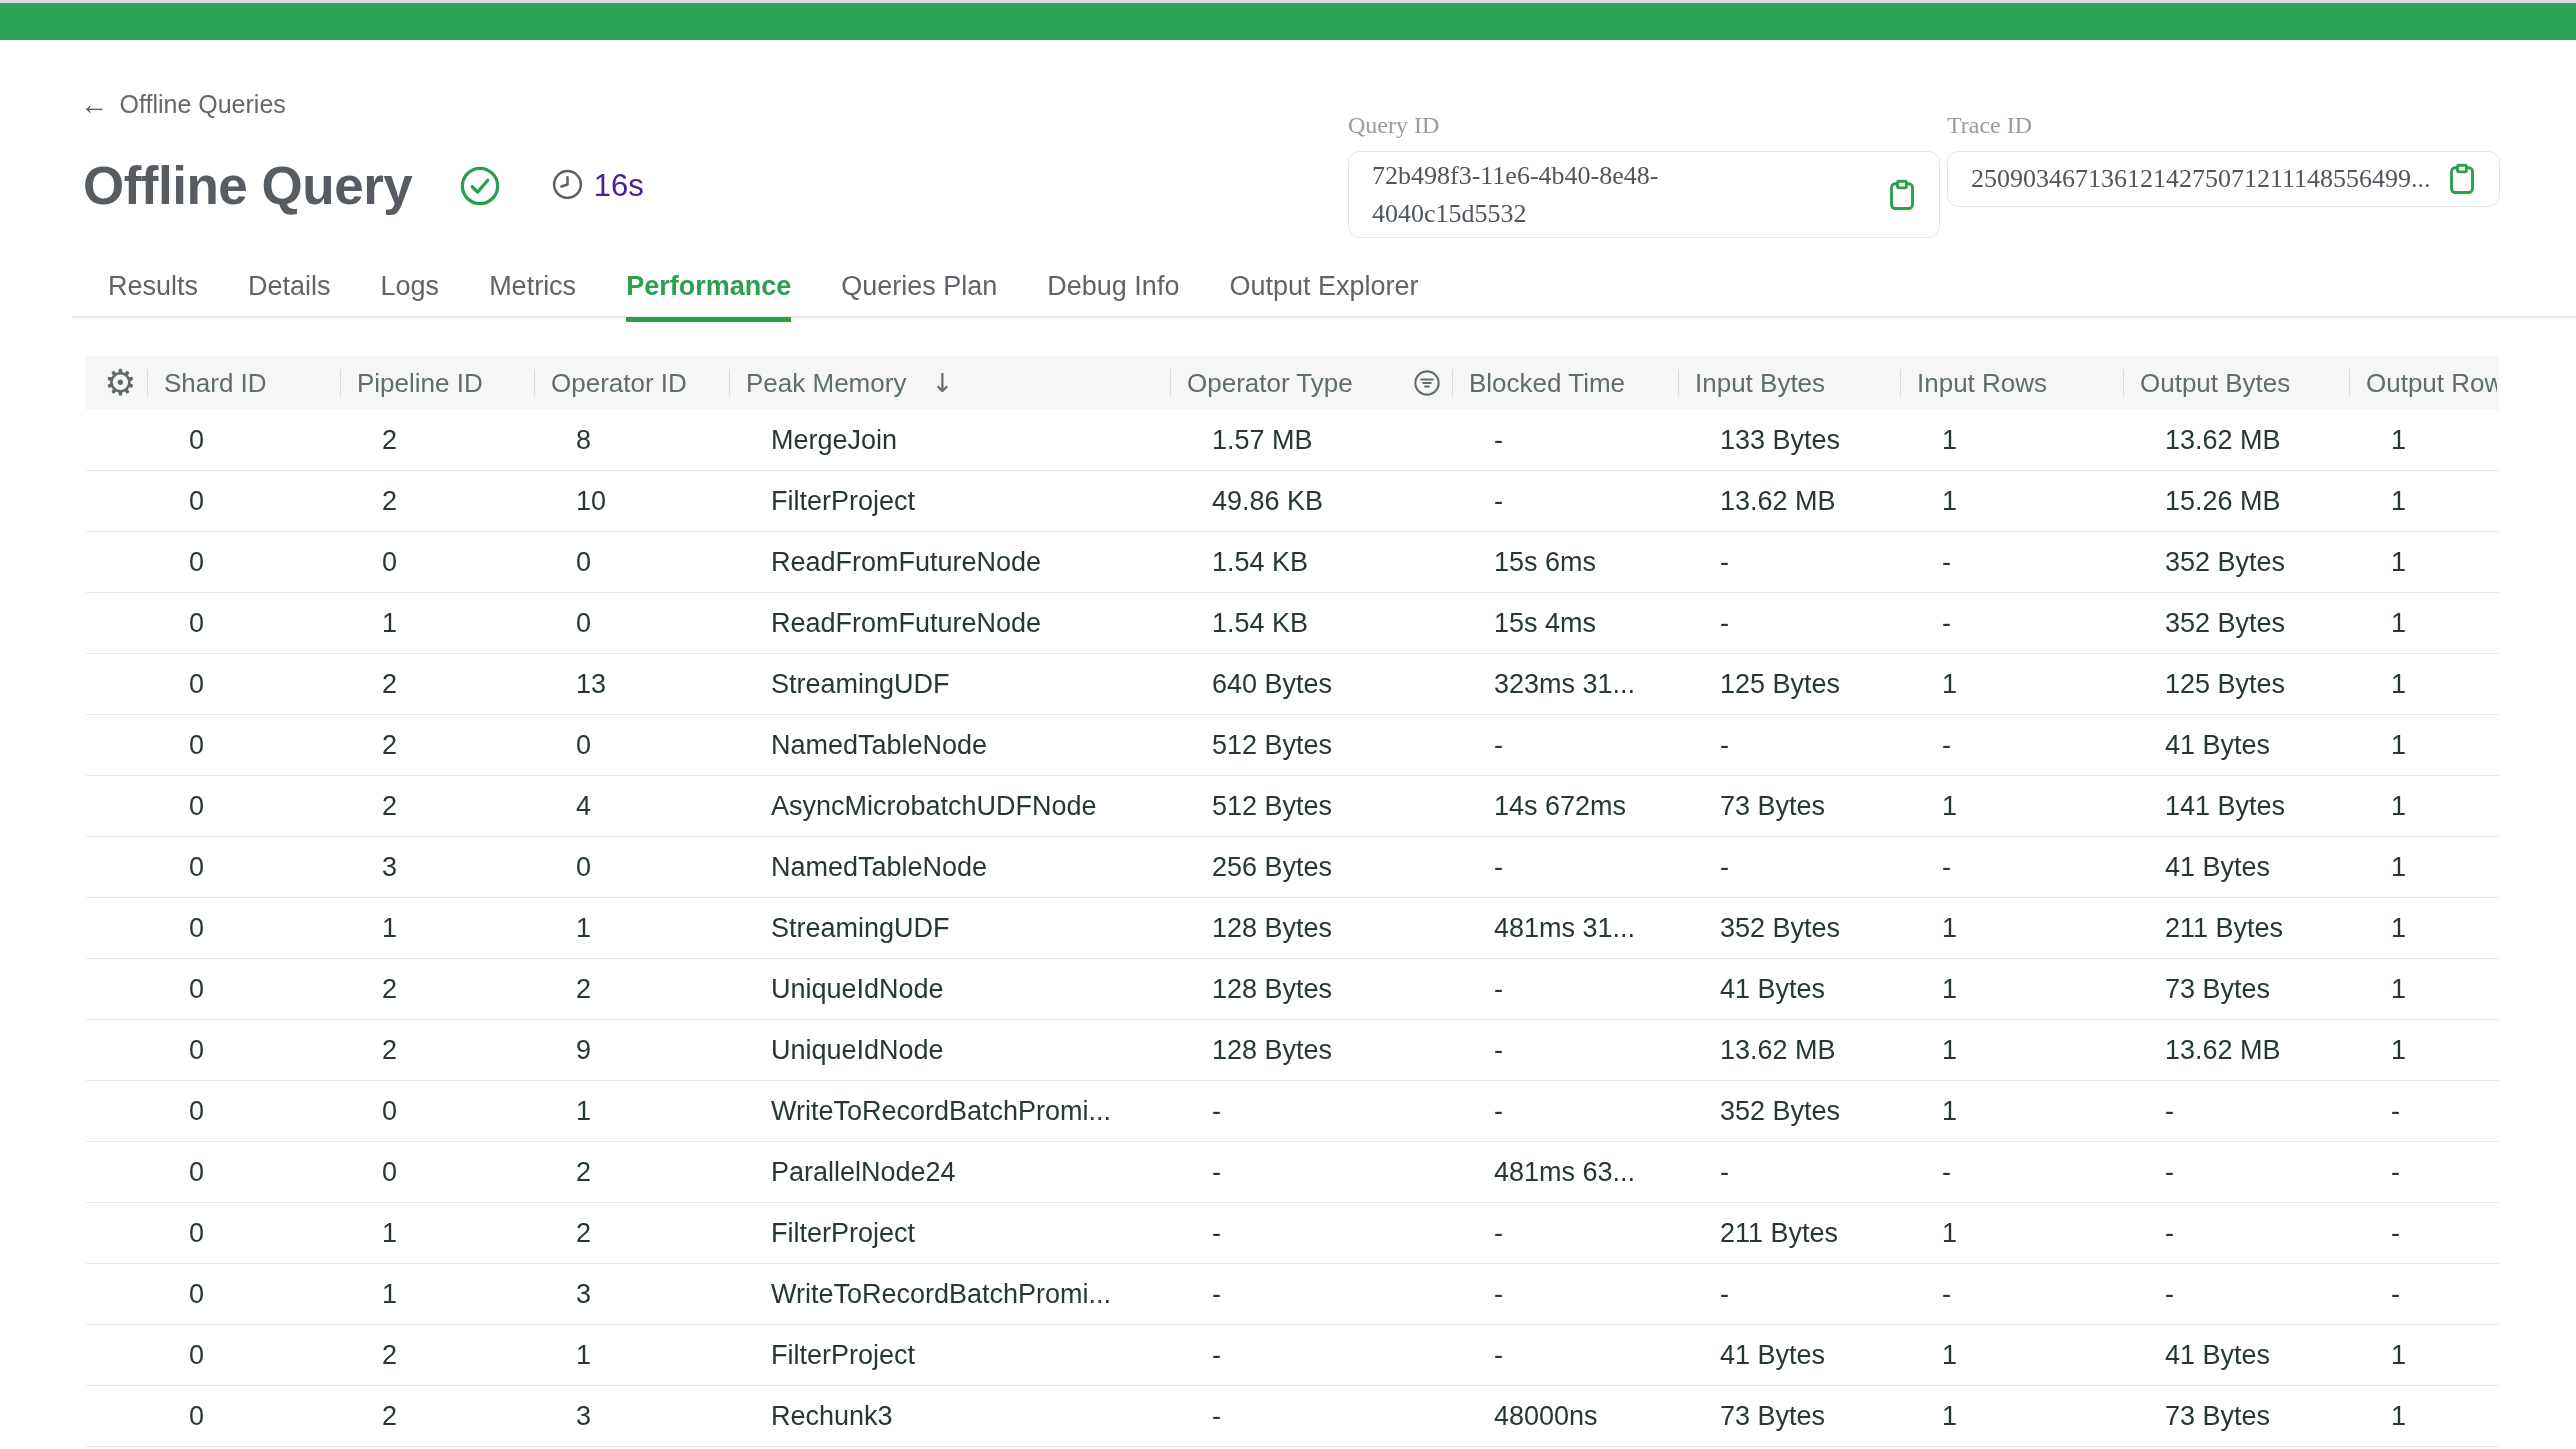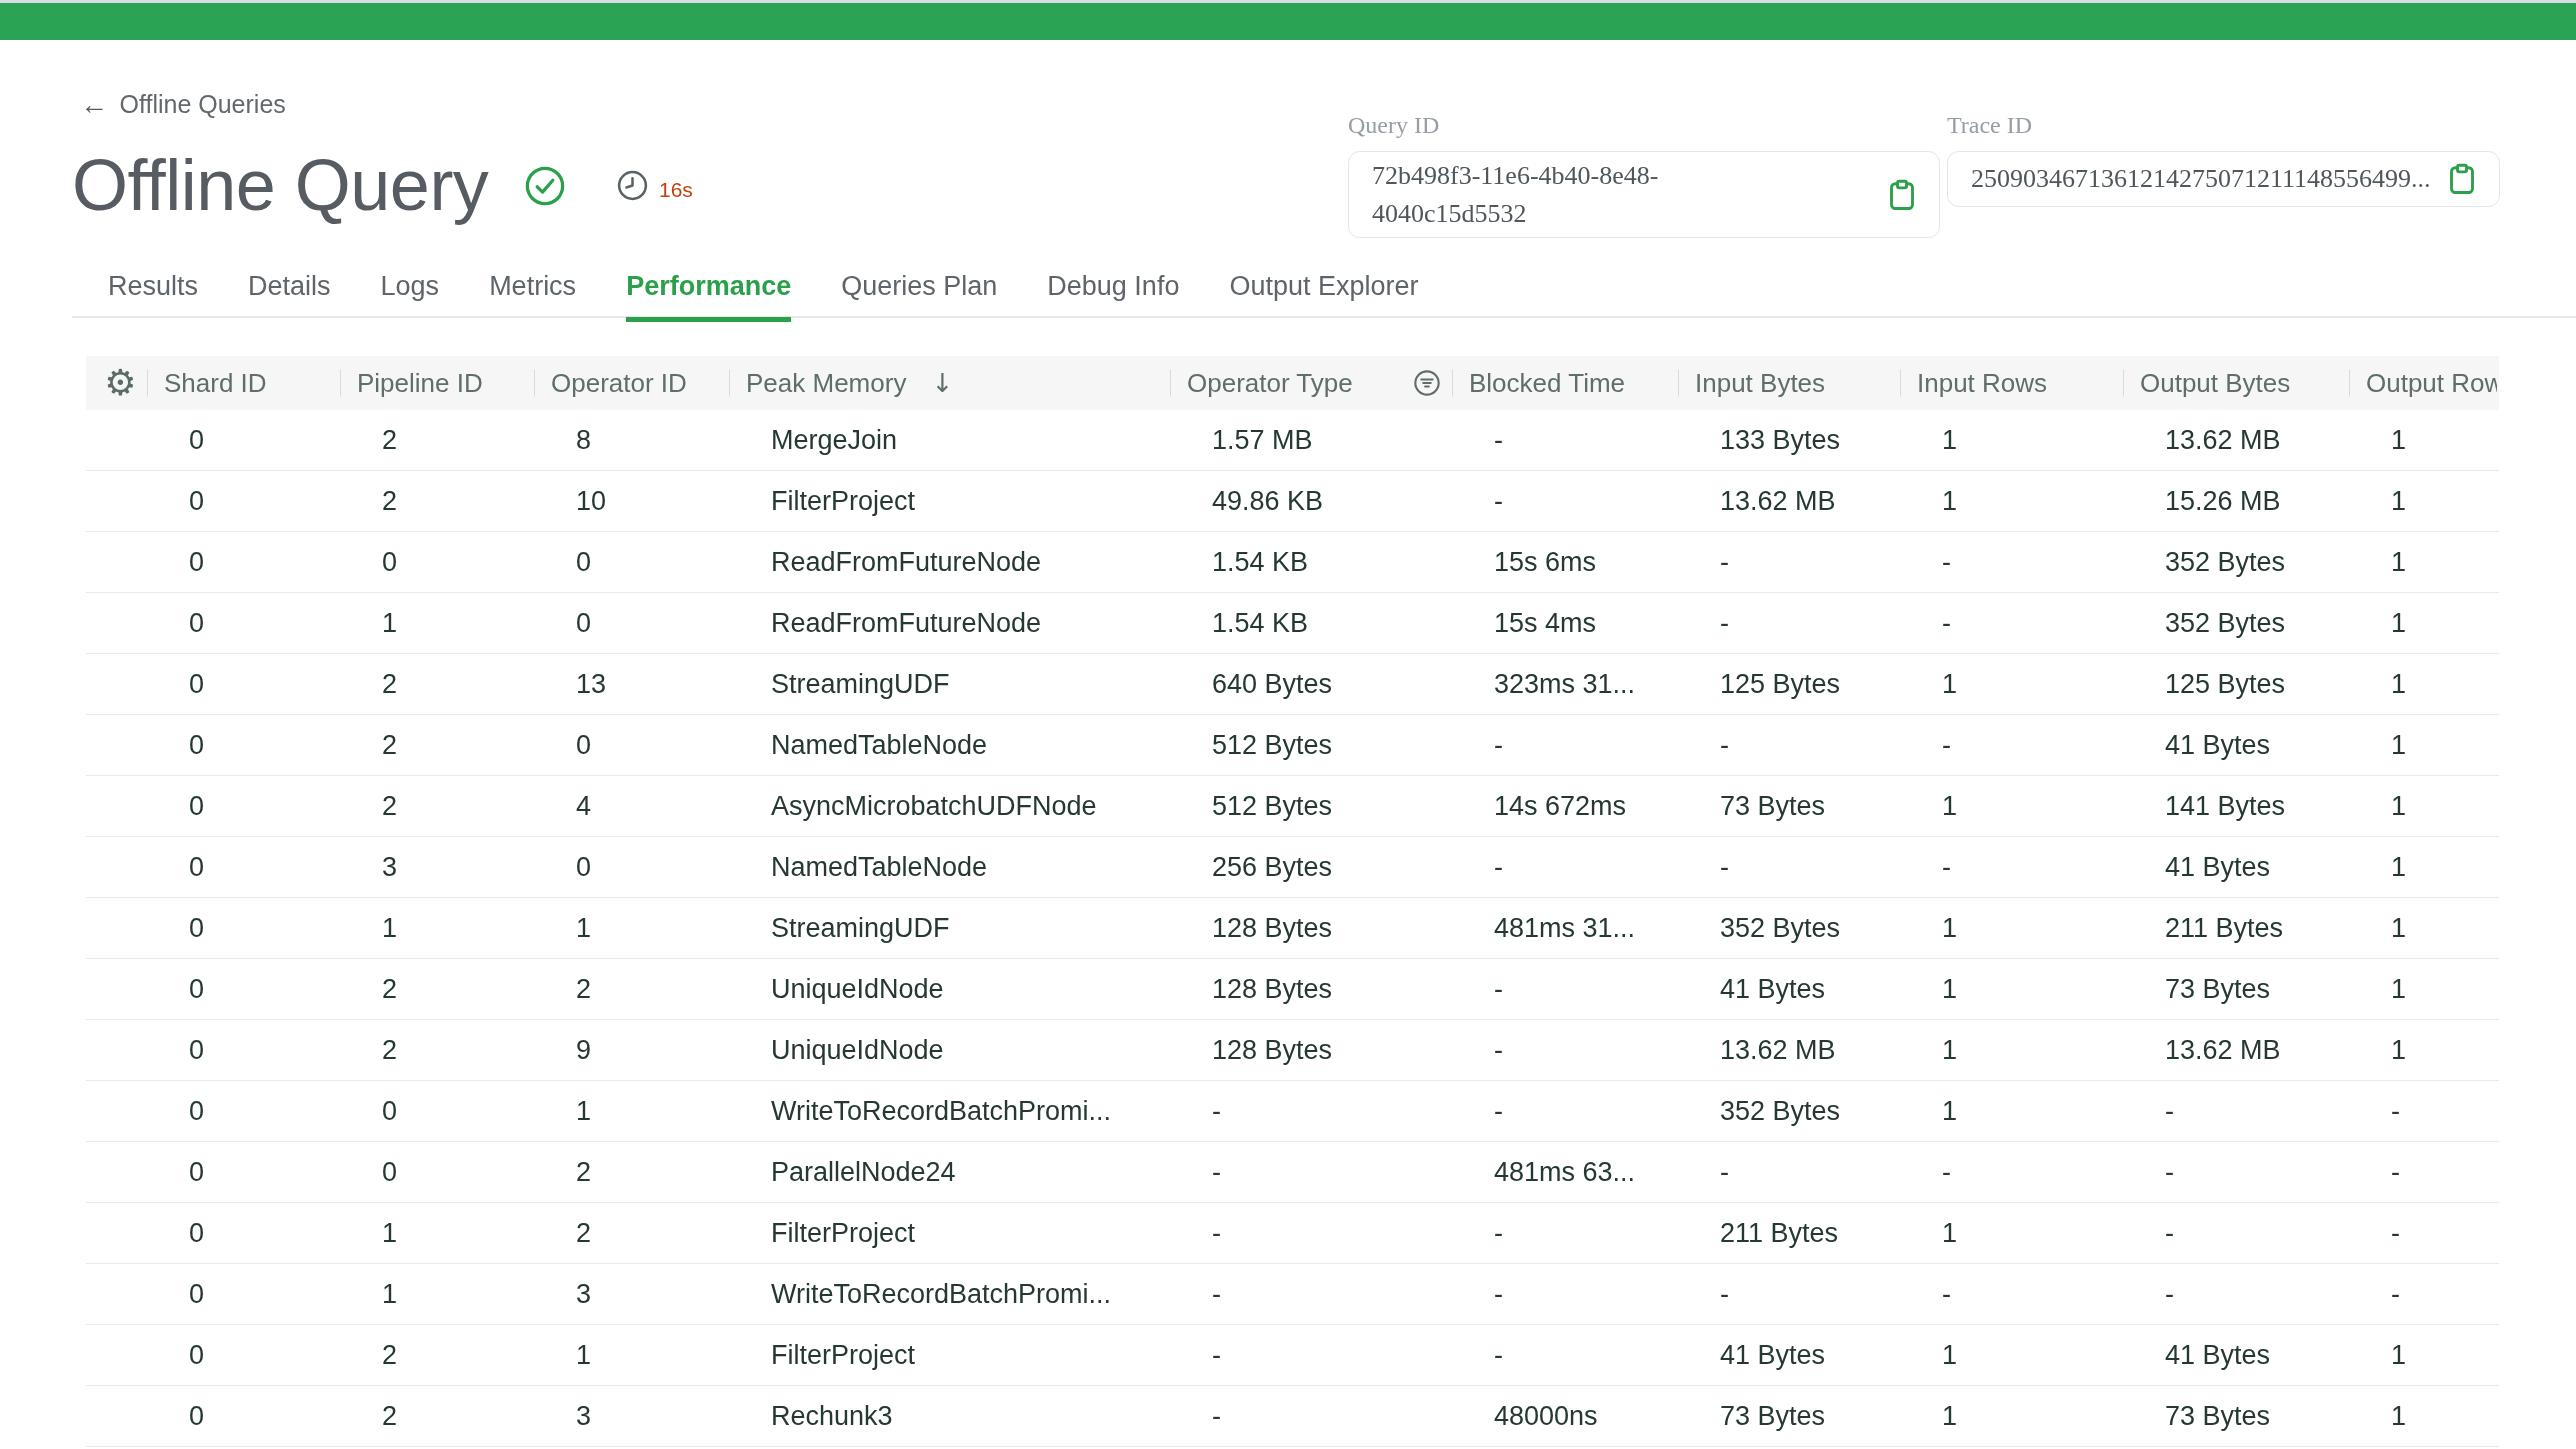--- a/index.html
+++ b/index.html
@@ -8,23 +8,23 @@
   
   .topstrip{position:absolute;left:0;top:0;width:2576px;height:2.9px;background:#d9dde0;}
   .topbar{position:absolute;left:0;top:2.9px;width:2576px;height:37px;background:#2BA355;}
 
   
   .breadcrumb{position:absolute;left:80px;top:90px;display:flex;align-items:center;gap:11.5px;color:#63686D;font-size:25px;cursor:pointer;}
   .breadcrumb .arrow{font-size:28px;color:#55595e;line-height:1;}
 
   
   .title-row{position:absolute;left:72px;top:146px;display:flex;align-items:center;}
-  .page-title{font-size:72px;font-weight:400;color:#575C62;letter-spacing:-0.5px;line-height:1.1;margin:0;}
+  .page-title{font-size:53px;font-weight:700;color:#575C62;letter-spacing:-0.5px;line-height:1.1;margin:11px;}
   .status-ic{margin-left:36px;display:flex;align-items:center;}
-  .dur{margin-left:50px;display:flex;align-items:flex-end;gap:9.6px;color:#c2410c;font-size:21px;}
+  .dur{margin-left:50px;display:flex;align-items:flex-start;gap:9.6px;color:#4c1d95;font-size:31px;}
 
   
   .idfield{position:absolute;top:112px;font-family:Liberation Serif, serif;}
   .idfield .lbl{font-size:24px;color:#969DA4;margin-bottom:12.4px;}
   .idbox{background:#fff;border:1.4px solid #E3E5E8;border-radius:11.5px;display:flex;align-items:center;padding:0 19px 0 23px;box-sizing:border-box;}
   .idfield.query{left:1348px;}
   .idfield.query .idbox{width:592px;height:87px;}
   .idfield.query .val{width:354px;font-size:26px;line-height:38px;color:#4F565C;overflow-wrap:break-word;}
   .idfield.trace{left:1947px;}
   .idfield.trace .idbox{width:553px;height:56px;}

